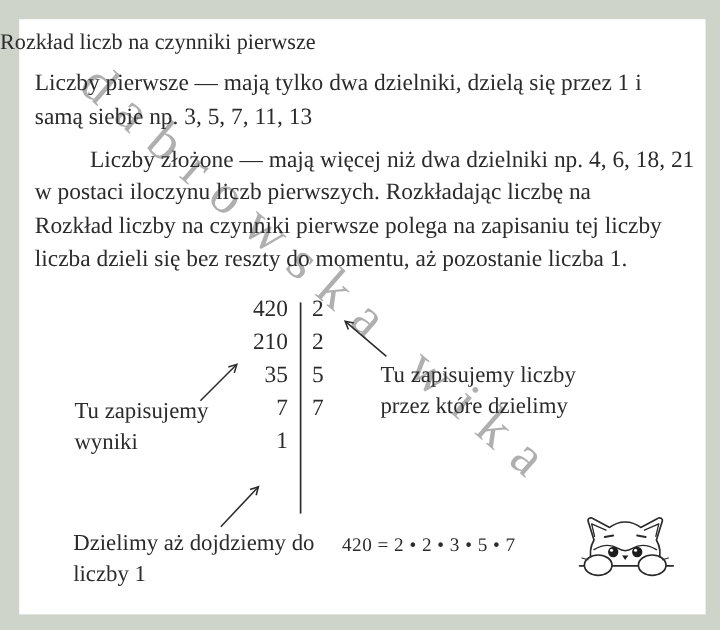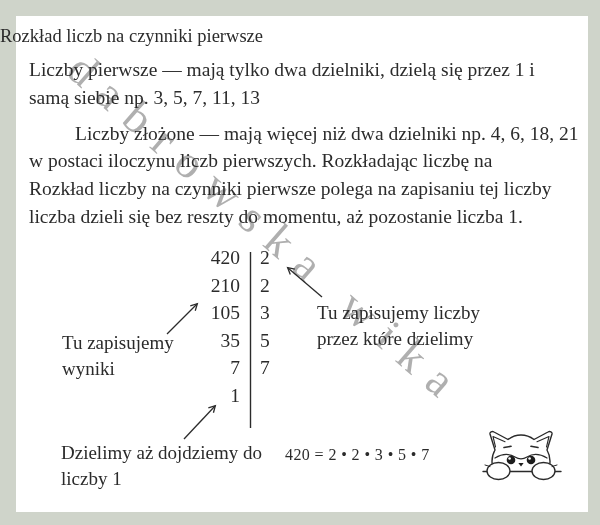--- a/index.html
+++ b/index.html
@@ -62,24 +62,20 @@
     <div class="factor-table">
       <div class="factor-row">
         <div class="cell-quotient">420</div>
         <div class="cell-divisor">2</div>
       </div>
       <div class="factor-row">
         <div class="cell-quotient">210</div>
         <div class="cell-divisor">2</div>
       </div>
       <div class="factor-row">
-        <div class="cell-quotient">105</div>
-        <div class="cell-divisor">3</div>
-      </div>
-      <div class="factor-row">
         <div class="cell-quotient">35</div>
         <div class="cell-divisor">5</div>
       </div>
       <div class="factor-row">
         <div class="cell-quotient">7</div>
         <div class="cell-divisor">7</div>
       </div>
       <div class="factor-row">
         <div class="cell-quotient">1</div>
         <div class="cell-divisor"></div>

